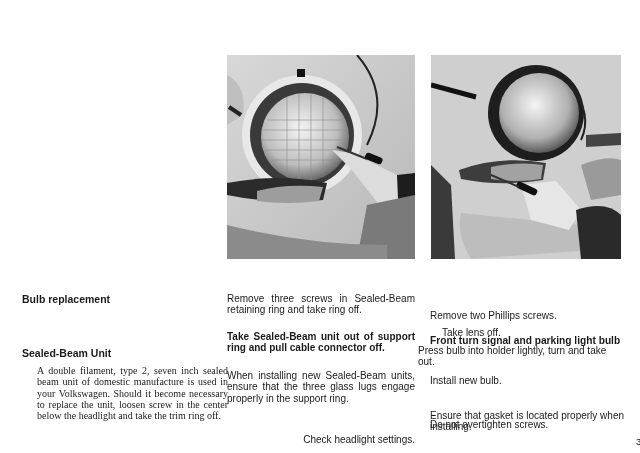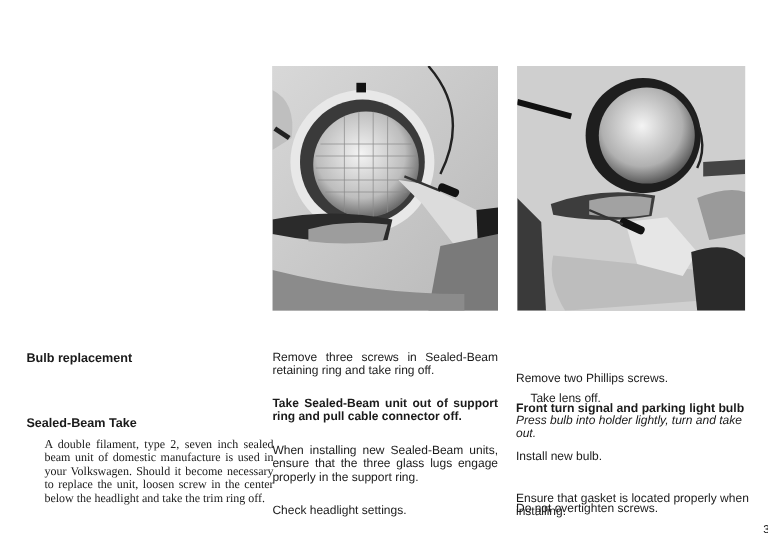--- a/index.html
+++ b/index.html
@@ -18,26 +18,26 @@
   .para { position: absolute; font-size: 10px; line-height: 11.3px; }
   .justify { text-align: justify; text-align-last: left; }
 
   #h-bulb { left: 22px; top: 293px; }
   #h-sealed { left: 22px; top: 347px; font-size: 10.5px; }
   #p-sealed { left: 37px; top: 365px; width: 191px; font-family: Liberation Serif, serif; }
 
   #c2-p1 { left: 227px; top: 293px; width: 188px; }
   #c2-p2 { left: 227px; top: 331px; width: 188px; font-weight: bold; }
   #c2-p3 { left: 227px; top: 370px; width: 188px; }
-  #c2-p4 { left: 227px; top: 420px; width: 188px; }
+  #c2-p4 { left: 227px; top: 434px; width: 188px; text-align: right; }
 
   #h-front { left: 430px; top: 292px; font-size: 10.2px; margin-top: 43px; }
   #c3-p1 { left: 430px; top: 310px; width: 195px; }
   #c3-p2 { left: 442px; top: 327px; width: 195px; }
-  #c3-p3 { left: 430px; top: 345px; width: 195px; font-style: italic; }
+  #c3-p3 { left: 418px; top: 345px; width: 195px; }
   #c3-p4 { left: 430px; top: 375px; width: 195px; }
   #c3-p5 { left: 430px; top: 410px; width: 195px; }
   #c3-p6 { left: 430px; top: 419px; width: 195px; }
 
   #page-num { position: absolute; left: 636px; top: 436px; font-size: 9.5px; text-align: center; }
 </style>
 </head>
 <body>
 
 <div class="photo" id="photo1">
@@ -104,21 +104,21 @@
     <path d="M30 158 L 150 170 Q 170 175 160 195 L 40 204 Q 25 180 30 158 Z" fill="#bdbdbd"></path>
     <path d="M90 130 L 125 126 L 150 155 L 138 175 L 100 165 Z" fill="#e6e6e6"></path>
     <path d="M145 155 Q 175 145 190 160 L 190 204 L 150 204 Z" fill="#2a2a2a"></path>
     <rect x="85" y="130" width="22" height="7" rx="3" fill="#111" transform="rotate(25 96 133)"></rect>
     <line x1="60" y1="120" x2="88" y2="132" stroke="#333" stroke-width="2"></line>
     <path d="M150 110 Q 175 100 190 105 L 190 140 L 160 145 Z" fill="#9a9a9a"></path>
   </svg>
 </div>
 
 <div class="heading" id="h-bulb">Bulb replacement</div>
-<div class="heading" id="h-sealed">Sealed-Beam Take</div>
+<div class="heading" id="h-sealed">Sealed-Beam Unit</div>
 <div class="para justify" id="p-sealed">A double filament, type 2, seven inch sealed beam unit of domestic manufacture is used in your Volkswagen. Should it become necessary to replace the unit, loosen screw in the center below the headlight and take the trim ring off.</div>
 
 <div class="para justify" id="c2-p1">Remove three screws in Sealed-Beam retaining ring and take ring off.</div>
 <div class="para justify" id="c2-p2">Take Sealed-Beam unit out of support ring and pull cable connector off.</div>
 <div class="para justify" id="c2-p3">When installing new Sealed-Beam units, ensure that the three glass lugs engage properly in the support ring.</div>
 <div class="para" id="c2-p4">Check headlight settings.</div>
 
 <div class="heading" id="h-front">Front turn signal and parking light bulb</div>
 <div class="para" id="c3-p1">Remove two Phillips screws.</div>
 <div class="para" id="c3-p2">Take lens off.</div>

